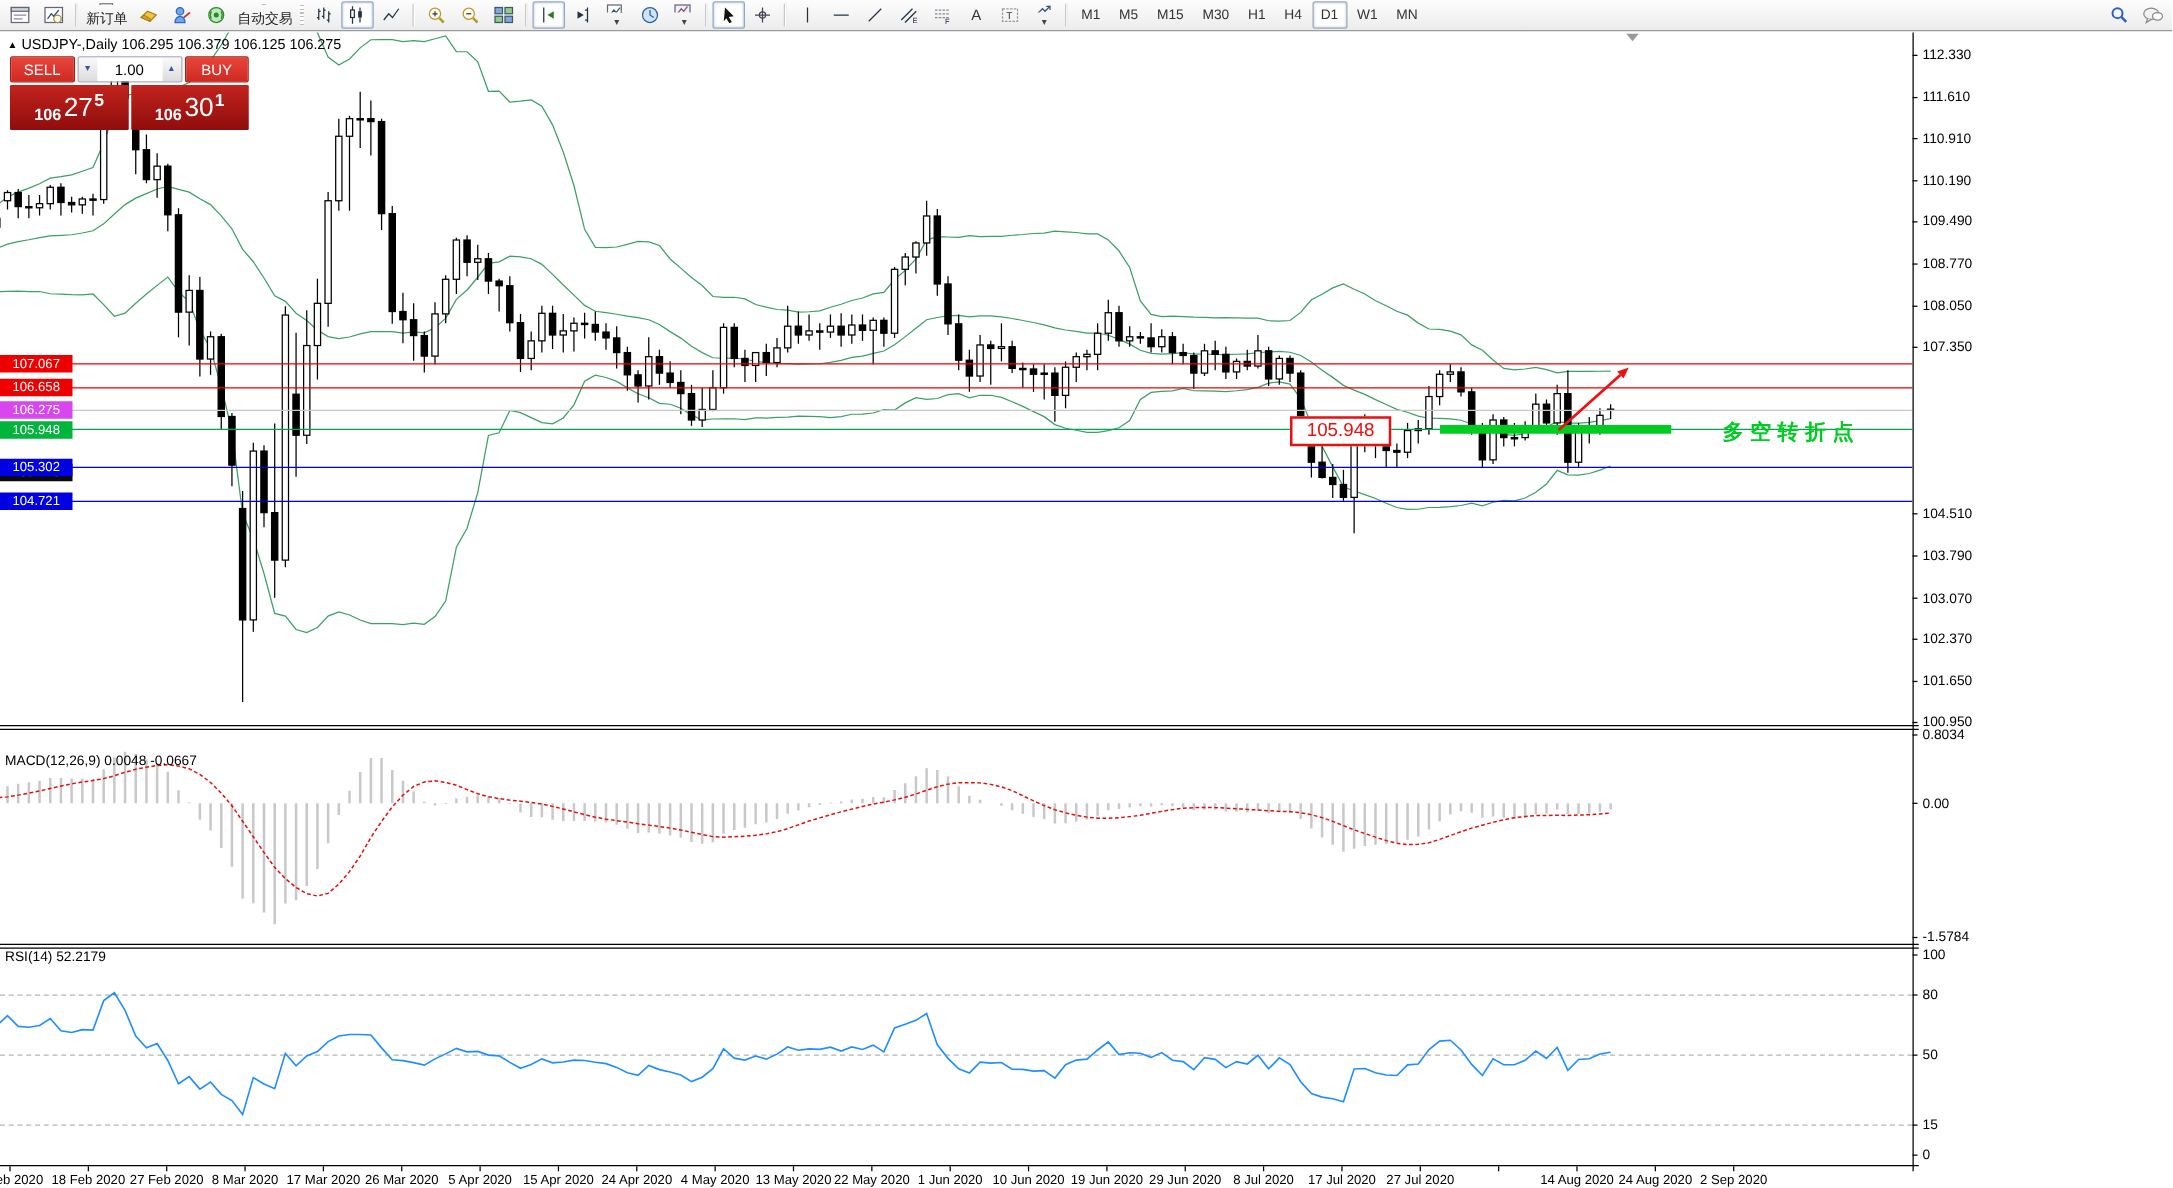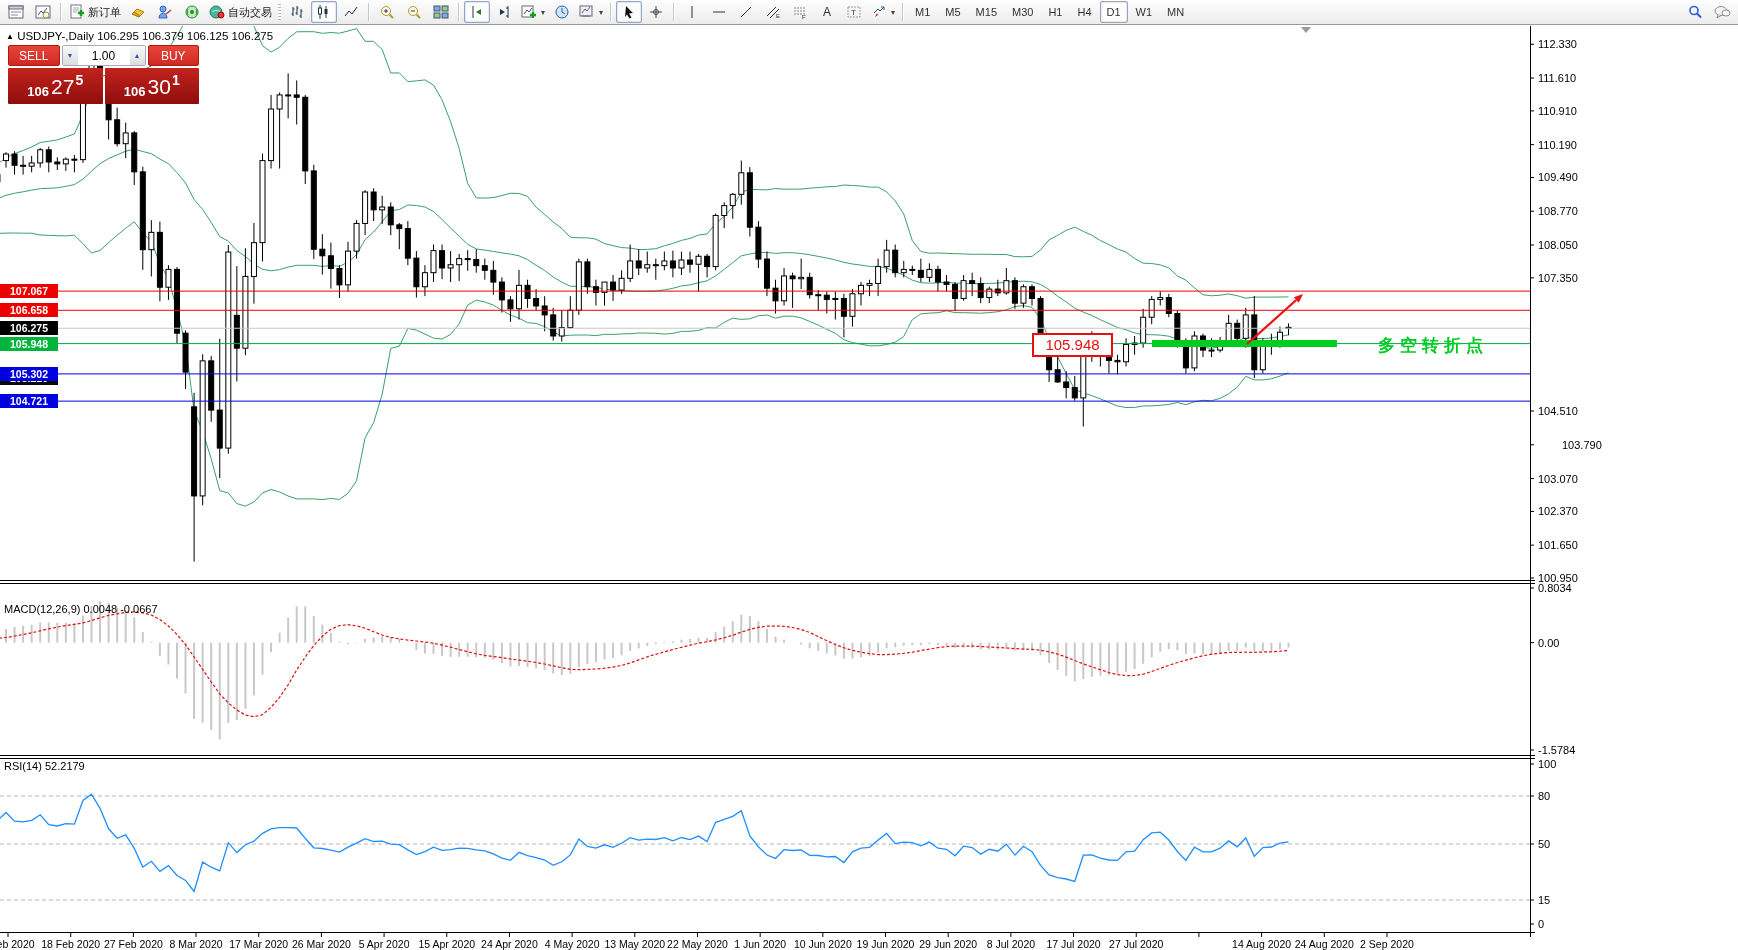--- a/index.html
+++ b/index.html
@@ -2,32 +2,32 @@
 <html><head>
 <meta charset="utf-8">
 <style>
   html,body{margin:0;padding:0;background:#fff;overflow:hidden;}
   body{width:1738px;height:950px;position:relative;font-family:"Liberation Sans",sans-serif;}
   #stage{position:absolute;inset:0;}
   svg#chart{position:absolute;left:0;top:0;}
   
   #toolbar{position:absolute;left:0;top:0;width:1738px;height:25px;background:linear-gradient(#fdfdfd,#ececec);
     border-bottom:1px solid #9b9b9b;display:flex;align-items:center;gap:1px;padding:0 3px;box-sizing:border-box;z-index:30;font-size:11px;color:#222;}
-  .tbtn{height:20px;min-width:20px;display:flex;align-items:center;justify-content:center;gap:3px;padding:0 2px;border:1px solid transparent;border-radius:2px;}
+  .tbtn{height:20px;min-width:20px;display:flex;align-items:center;justify-content:center;gap:3px;padding:0 2px;border:1px solid transparent;border-radius:2px;flex-direction:column;}
   .tbtn.pressed{background:#fff;border:1px solid #8fa8c8;box-shadow:inset 0 0 2px #aac;}
   .tsep{width:1px;height:18px;background:#c8c8c8;border-right:1px solid #fff;margin:0 3px;}
   .tgrip{width:3px;height:16px;background:repeating-linear-gradient(#bbb 0 1px,#fff 1px 3px);margin:0 2px;}
   .tflabel{padding:0 4px;color:#333;}
   .tf.pressed{background:#fff;border:1px solid #9aa7b8;text-align:center;}
   .caret{font-size:8px;color:#444;margin-left:1px;}
   #toolbar .spacer{flex:1;}
   
   .axlab{position:absolute;font-size:11px;color:#000;white-space:nowrap;line-height:13px;}
   .datelab{position:absolute;font-size:10.5px;color:#000;white-space:nowrap;transform:translateX(-50%);}
-  .badge{position:absolute;left:1531px;width:58px;height:14px;font-size:10.5px;line-height:14px;text-align:center;color:#fff;font-weight:bold;}
+  .badge{position:absolute;left:1531px;width:58px;height:14px;font-size:10.5px;line-height:14px;text-align:center;color:#fff;}
   #symhdr{position:absolute;left:6px;top:30px;font-size:11.5px;color:#000;z-index:10;}
   #symhdr .tri{font-size:8px;vertical-align:1px;}
   
   #tpanel{position:absolute;left:8px;top:45px;width:191px;z-index:20;}
   .tp-row{display:flex;gap:2px;height:21px;}
   .tp-btn{flex:1;background:linear-gradient(#e8453a,#cf2a22);color:#fff;font-size:12px;display:flex;align-items:center;justify-content:center;border:1px solid #b01810;border-radius:2px;}
   .spin{display:flex;border:1px solid #aab;border-radius:2px;overflow:hidden;height:21px;box-sizing:border-box;}
   .spin .sbtn{width:15px;background:linear-gradient(#fafafa,#dcdcdc);display:flex;align-items:center;justify-content:center;font-size:7px;color:#3355aa;}
   .spin input{width:48px;border:none;outline:none;text-align:center;font-size:12px;font-family:"Liberation Sans",sans-serif;}
   .tp-prices{display:flex;gap:2px;margin-top:2px;height:36px;}
@@ -828,28 +828,28 @@
   <div id="labels">
       <div class="axlab" style="left: 1538px; top: 38.278px;">112.330</div>
       <div class="axlab" style="left: 1538px; top: 72.046px;">111.610</div>
       <div class="axlab" style="left: 1538px; top: 104.876px;">110.910</div>
       <div class="axlab" style="left: 1538px; top: 138.644px;">110.190</div>
       <div class="axlab" style="left: 1538px; top: 171.474px;">109.490</div>
       <div class="axlab" style="left: 1538px; top: 205.242px;">108.770</div>
       <div class="axlab" style="left: 1538px; top: 239.01px;">108.050</div>
       <div class="axlab" style="left: 1538px; top: 271.84px;">107.350</div>
       <div class="axlab" style="left: 1538px; top: 405.036px;">104.510</div>
-      <div class="axlab" style="left: 1538px; top: 438.804px; margin-left: 24px;">103.790</div>
+      <div class="axlab" style="left: 1538px; top: 438.804px;">103.790</div>
       <div class="axlab" style="left: 1538px; top: 472.572px;">103.070</div>
       <div class="axlab" style="left: 1538px; top: 505.402px;">102.370</div>
       <div class="axlab" style="left: 1538px; top: 539.17px;">101.650</div>
       <div class="axlab" style="left: 1538px; top: 572px;">100.950</div>
       <div class="badge" style="left: 0px; top: 284.113px; background: rgb(238, 0, 0);">107.067</div>
       <div class="badge" style="left: 0px; top: 303.295px; background: rgb(238, 0, 0);">106.658</div>
-      <div class="badge" style="left: 0px; top: 321.257px; background: #000000;">106.275</div>
+      <div class="badge" style="left: 0px; top: 321.257px; background: #d946ef;">106.275</div>
       <div class="badge" style="left: 0px; top: 336.594px; background: rgb(0, 180, 60);">105.948</div>
       <div class="badge" style="left: 0px; top: 371.206px; background: rgb(10, 10, 10);">105.210</div>
       <div class="badge" style="left: 0px; top: 366.891px; background: rgb(0, 0, 224);">105.302</div>
       <div class="badge" style="left: 0px; top: 394.14px; background: rgb(0, 0, 224);">104.721</div>
       <div class="axlab" style="left: 1538px; top: 582px;">0.8034</div>
       <div class="axlab" style="left: 1538px; top: 636.644px;">0.00</div>
       <div class="axlab" style="left: 1538px; top: 744px;">-1.5784</div>
       <div class="axlab" style="left: 1538px; top: 758px;">100</div>
       <div class="axlab" style="left: 1538px; top: 790px;">80</div>
       <div class="axlab" style="left: 1538px; top: 838px;">50</div>

